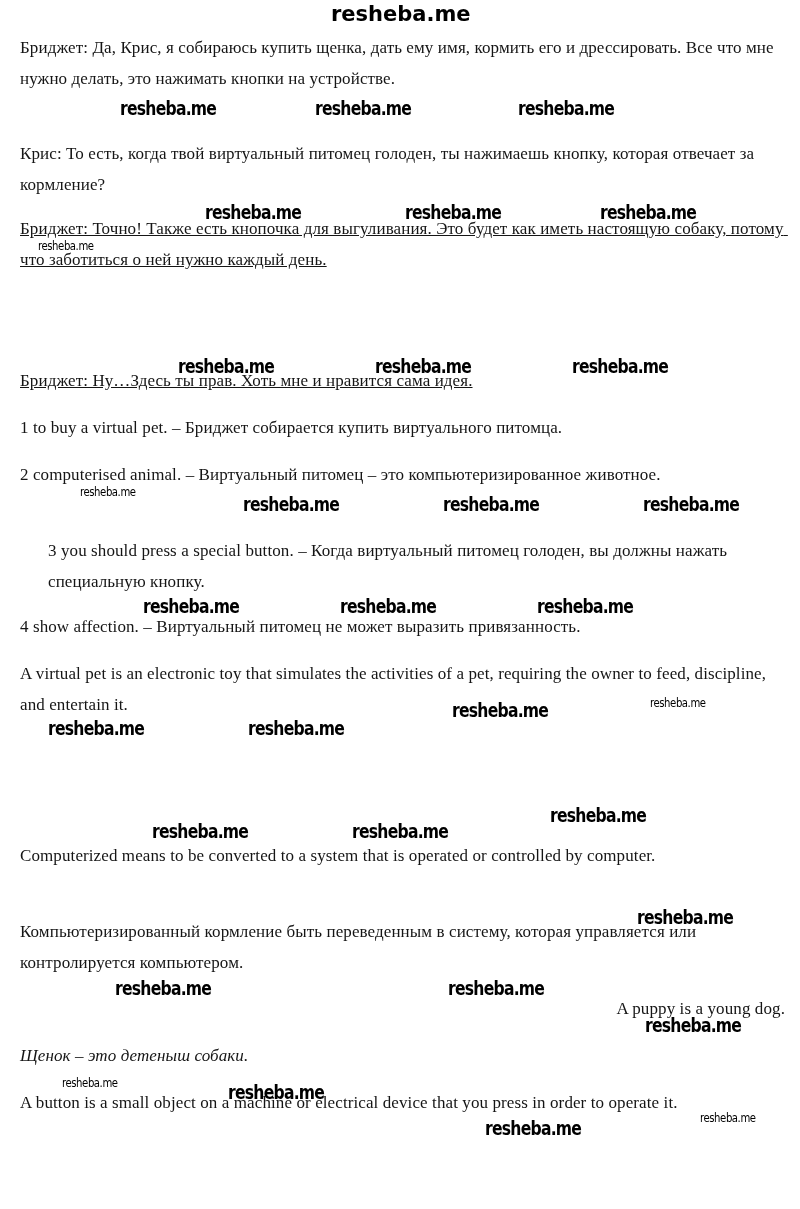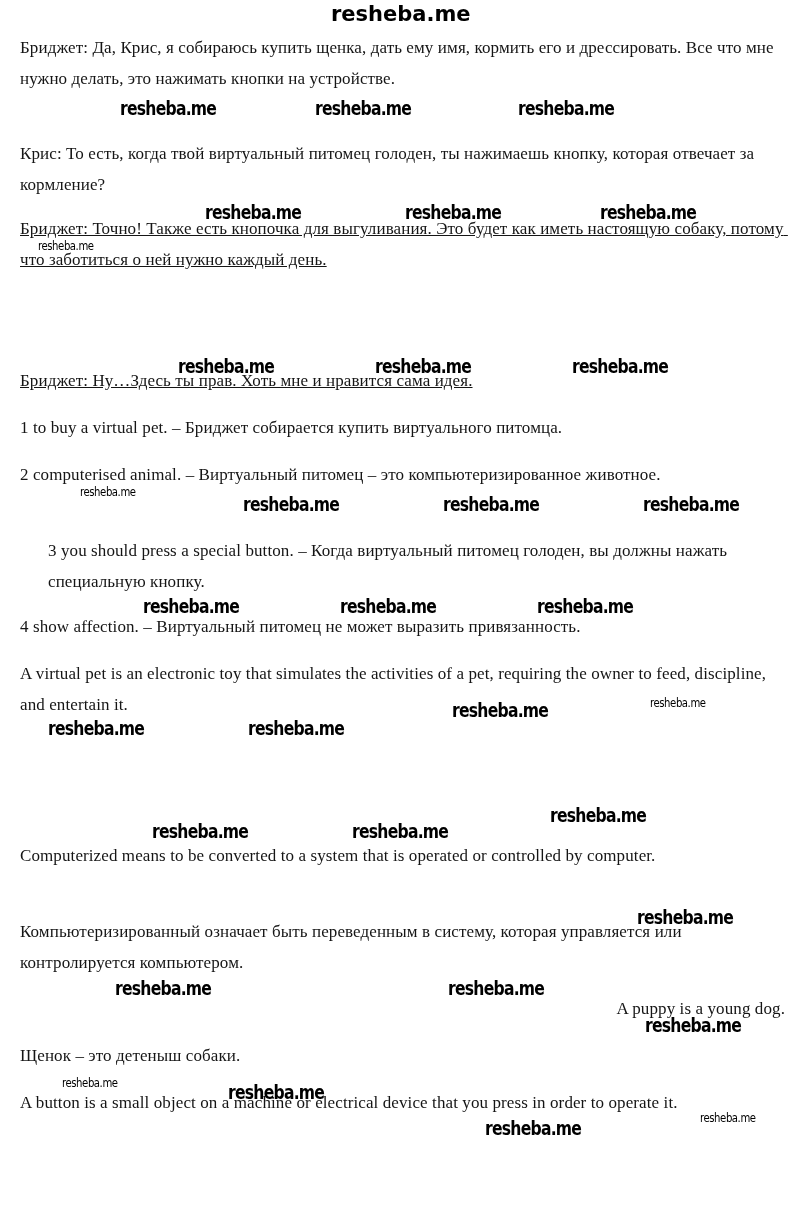--- a/index.html
+++ b/index.html
@@ -95,25 +95,25 @@
 
   <p class="para" style="left:20px; top:535px; width:765px;margin-left:28px;">3 you should press a special button. – Когда виртуальный питомец голоден, вы должны нажать специальную кнопку.</p>
 
   <p class="para" style="left:20px; top:611px; width:765px;">4 show affection. – Виртуальный питомец не может выразить привязанность.</p>
 
   <p class="para" style="left:20px; top:658px; width:765px;">A virtual pet is an electronic toy that simulates the activities of a pet, requiring the owner to feed, discipline, and entertain it.</p>
 
 
   <p class="para" style="left:20px; top:840px; width:765px;">Computerized means to be converted to a system that is operated or controlled by computer.</p>
 
-  <p class="para" style="left:20px; top:916px; width:765px;">Компьютеризированный означает быть переведенным в систему, которая управляется или контролируется компьютером.</p>
+  <p class="para" style="left:20px; top:916px; width:765px;">Компьютеризированный кормление быть переведенным в систему, которая управляется или контролируется компьютером.</p>
 
   <p class="para" style="left:20px; top:993px; width:765px;text-align:right;">A puppy is a young dog.</p>
 
-  <p class="para" style="left:20px; top:1040px; width:765px;">Щенок – это детеныш собаки.</p>
+  <p class="para" style="left:20px; top:1040px; width:765px;font-style:italic;">Щенок – это детеныш собаки.</p>
 
   <p class="para" style="left:20px; top:1087px; width:765px;">A button is a small object on a machine or electrical device that you press in order to operate it.</p>
 
   <div id="watermark-layer">
       <div class="wm wm-m" style="left: 120px; top: 99px;">resheba.me</div>
       <div class="wm wm-m" style="left: 315px; top: 99px;">resheba.me</div>
       <div class="wm wm-m" style="left: 518px; top: 99px;">resheba.me</div>
       <div class="wm wm-m" style="left: 205px; top: 203px;">resheba.me</div>
       <div class="wm wm-m" style="left: 405px; top: 203px;">resheba.me</div>
       <div class="wm wm-m" style="left: 600px; top: 203px;">resheba.me</div>

